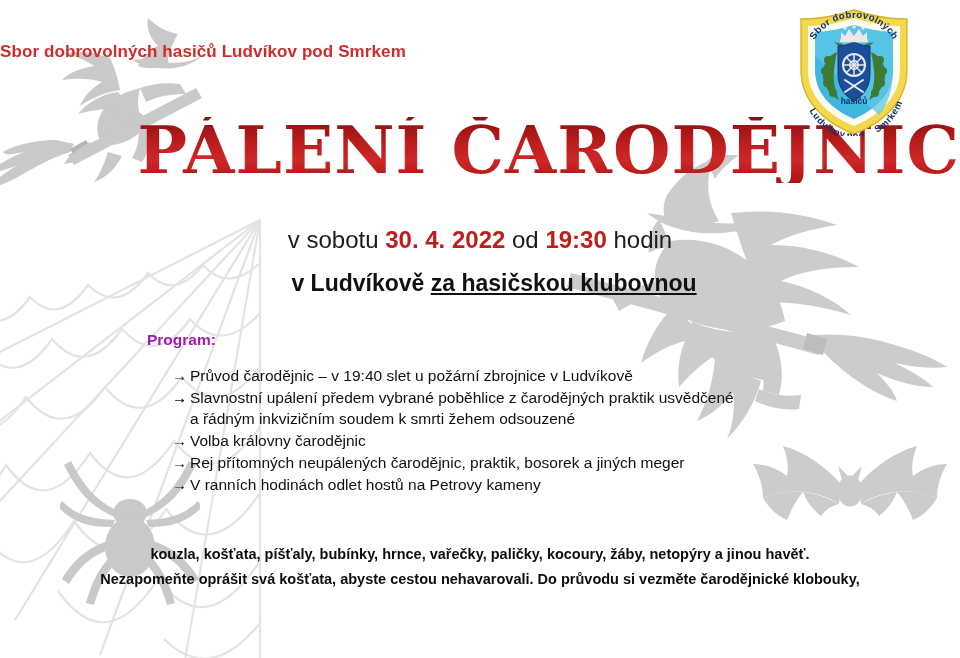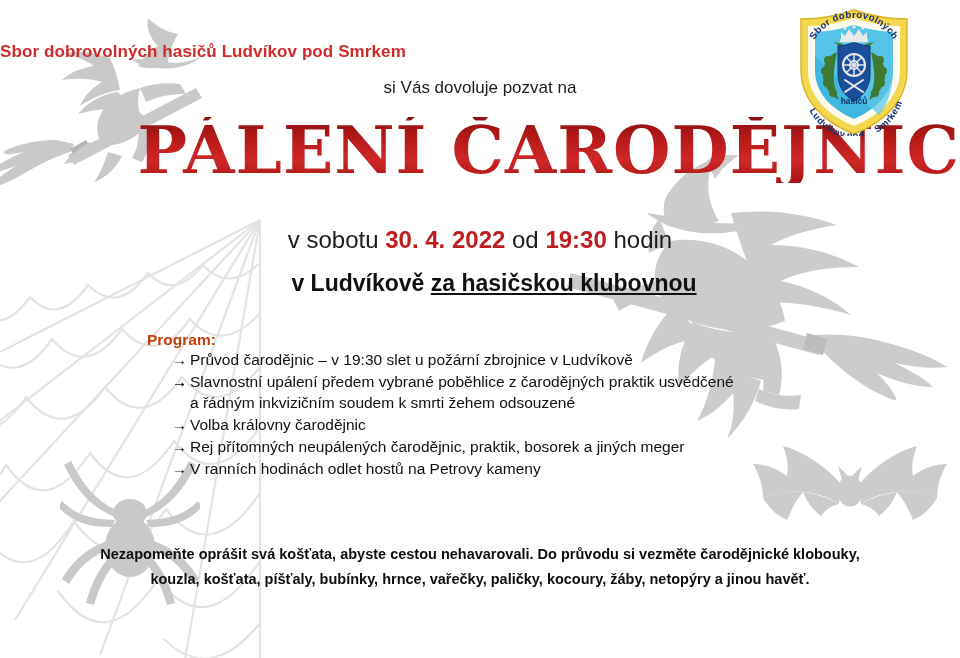--- a/index.html
+++ b/index.html
@@ -121,22 +121,22 @@
   
   .program {
     position: absolute;
     top: 331px;
     left: 147px;
     width: 640px;
   }
   .program-title {
     font-size: 15.5px;
     font-weight: bold;
-    color: #c2410c;
-    margin-bottom: 0;
+    color: #a21caf;
+    margin-bottom: 16px;
   }
   .program ul {
     list-style: none;
     margin: 0;
     padding: 0 0 0 25px;
   }
   .program li {
     font-size: 15.5px;
     color: #111111;
     line-height: 21px;
@@ -405,38 +405,37 @@
       <text font-family="'Liberation Sans', sans-serif" font-size="9.4" font-weight="bold" fill="#14306b" letter-spacing="0.6">
         <textPath href="#arcBottom" startOffset="45%">pod</textPath>
       </text>
       <text font-family="'Liberation Sans', sans-serif" font-size="9.4" font-weight="bold" fill="#14306b" letter-spacing="0.6">
         <textPath href="#arcBottom" startOffset="66%">Smrkem</textPath>
       </text>
     </svg>
 
     <div class="org-line">Sbor dobrovolných hasičů Ludvíkov pod Smrkem</div>
 
-    <div class="invite-line">si Vás dovoluje pozvat na</div>
 
     <div class="main-title">PÁLENÍ ČARODĚJNIC</div>
 
     <div class="date-line">
       <span>v sobotu </span><span class="hl">30. 4. 2022</span><span> od </span><span class="hl">19:30</span><span> hodin</span>
     </div>
 
     <div class="place-line">
       <span>v Ludvíkově </span><span class="u">za hasičskou klubovnou</span>
     </div>
 
     <div class="program">
       <div class="program-title">Program:</div>
       <ul>
         <li>
           <span class="arrow">→</span>
-          <span>Průvod čarodějnic – v 19:30 slet u požární zbrojnice v Ludvíkově</span>
+          <span>Průvod čarodějnic – v 19:40 slet u požární zbrojnice v Ludvíkově</span>
         </li>
         <li>
           <span class="arrow">→</span>
         </li>
         <li>
           <span class="arrow">→</span>
           <span>Slavnostní upálení předem vybrané poběhlice z čarodějných praktik usvědčené</span>
           <span class="cont">a řádným inkvizičním soudem k smrti žehem odsouzené</span>
         </li>
         <li>
@@ -448,18 +447,18 @@
           <span>Rej přítomných neupálených čarodějnic, praktik, bosorek a jiných meger</span>
         </li>
         <li>
           <span class="arrow">→</span>
           <span>V ranních hodinách odlet hostů na Petrovy kameny</span>
         </li>
       </ul>
     </div>
 
     <div class="footer-note">
+      <div>kouzla, košťata, píšťaly, bubínky, hrnce, vařečky, paličky, kocoury, žáby, netopýry a jinou havěť.</div>
       <div>Nezapomeňte oprášit svá košťata, abyste cestou nehavarovali. Do průvodu si vezměte čarodějnické klobouky,</div>
-      <div>kouzla, košťata, píšťaly, bubínky, hrnce, vařečky, paličky, kocoury, žáby, netopýry a jinou havěť.</div>
     </div>
 
   </div>
 </div>
 
 </body></html>

